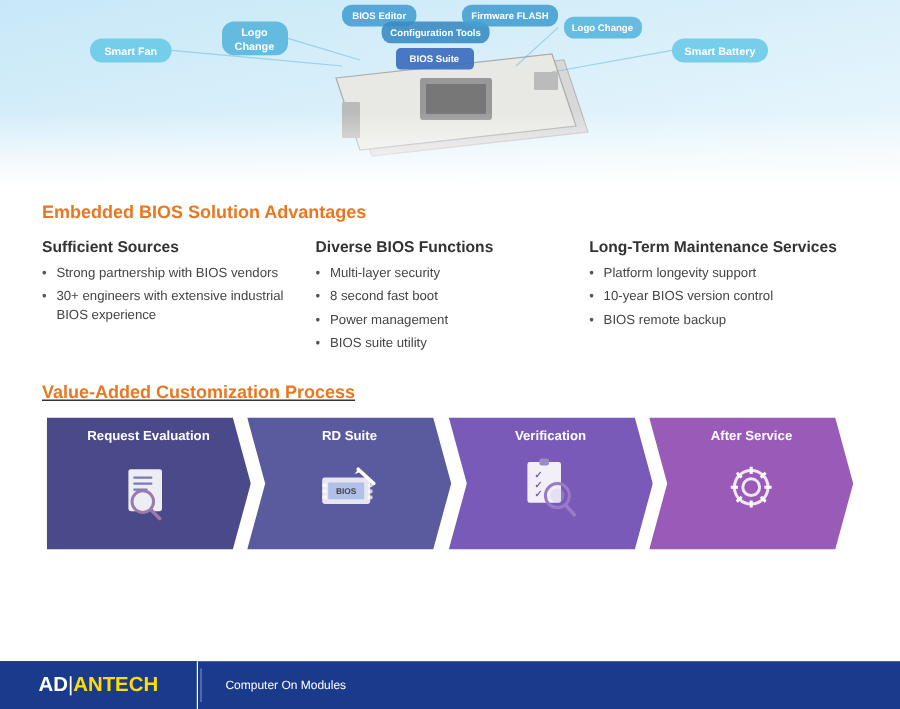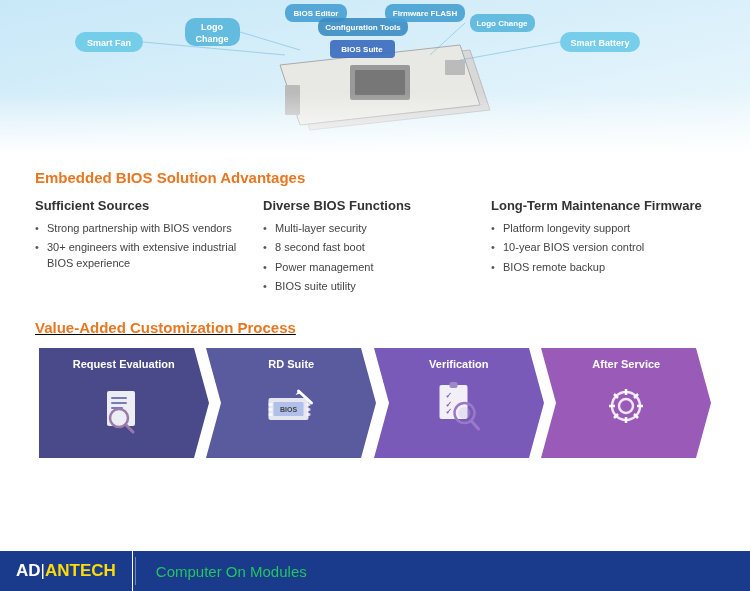--- a/index.html
+++ b/index.html
@@ -117,30 +117,30 @@
       left: 0;
       right: 0;
       height: 40px;
       background: #1a3a8c;
       display: flex;
       align-items: center;
     }
 
     .footer-logo-box {
       background: #1a3a8c;
-      padding: 0 16px;
+      padding: 0 32px;
       height: 100%;
       display: flex;
       align-items: center;
       border-right: 1px solid #fff;
     }
 
     .footer-subtitle {
-      color: #22c55e;
-      font-size: 15px;
+      color: #ffffff;
+      font-size: 10px;
       padding: 0 18px;
       font-weight: 400;
     }
 
     
     .logo-adv {
       color: #fff;
       font-weight: 900;
       font-size: 17px;
       font-family: Arial Black, Arial, sans-serif;
@@ -253,21 +253,21 @@
       <div class="advantage-col-title">Diverse BIOS Functions</div>
       <ul>
         <li>Multi-layer security</li>
         <li>8 second fast boot</li>
         <li>Power management</li>
         <li>BIOS suite utility</li>
       </ul>
     </div>
 
     <div class="advantage-col">
-      <div class="advantage-col-title">Long-Term Maintenance Firmware</div>
+      <div class="advantage-col-title">Long-Term Maintenance Services</div>
       <ul>
         <li>Platform longevity support</li>
         <li>10-year BIOS version control</li>
         <li>BIOS remote backup</li>
       </ul>
     </div>
   </div>
 
   <div class="process-section">
     <div class="process-title">Value-Added Customization Process</div>

